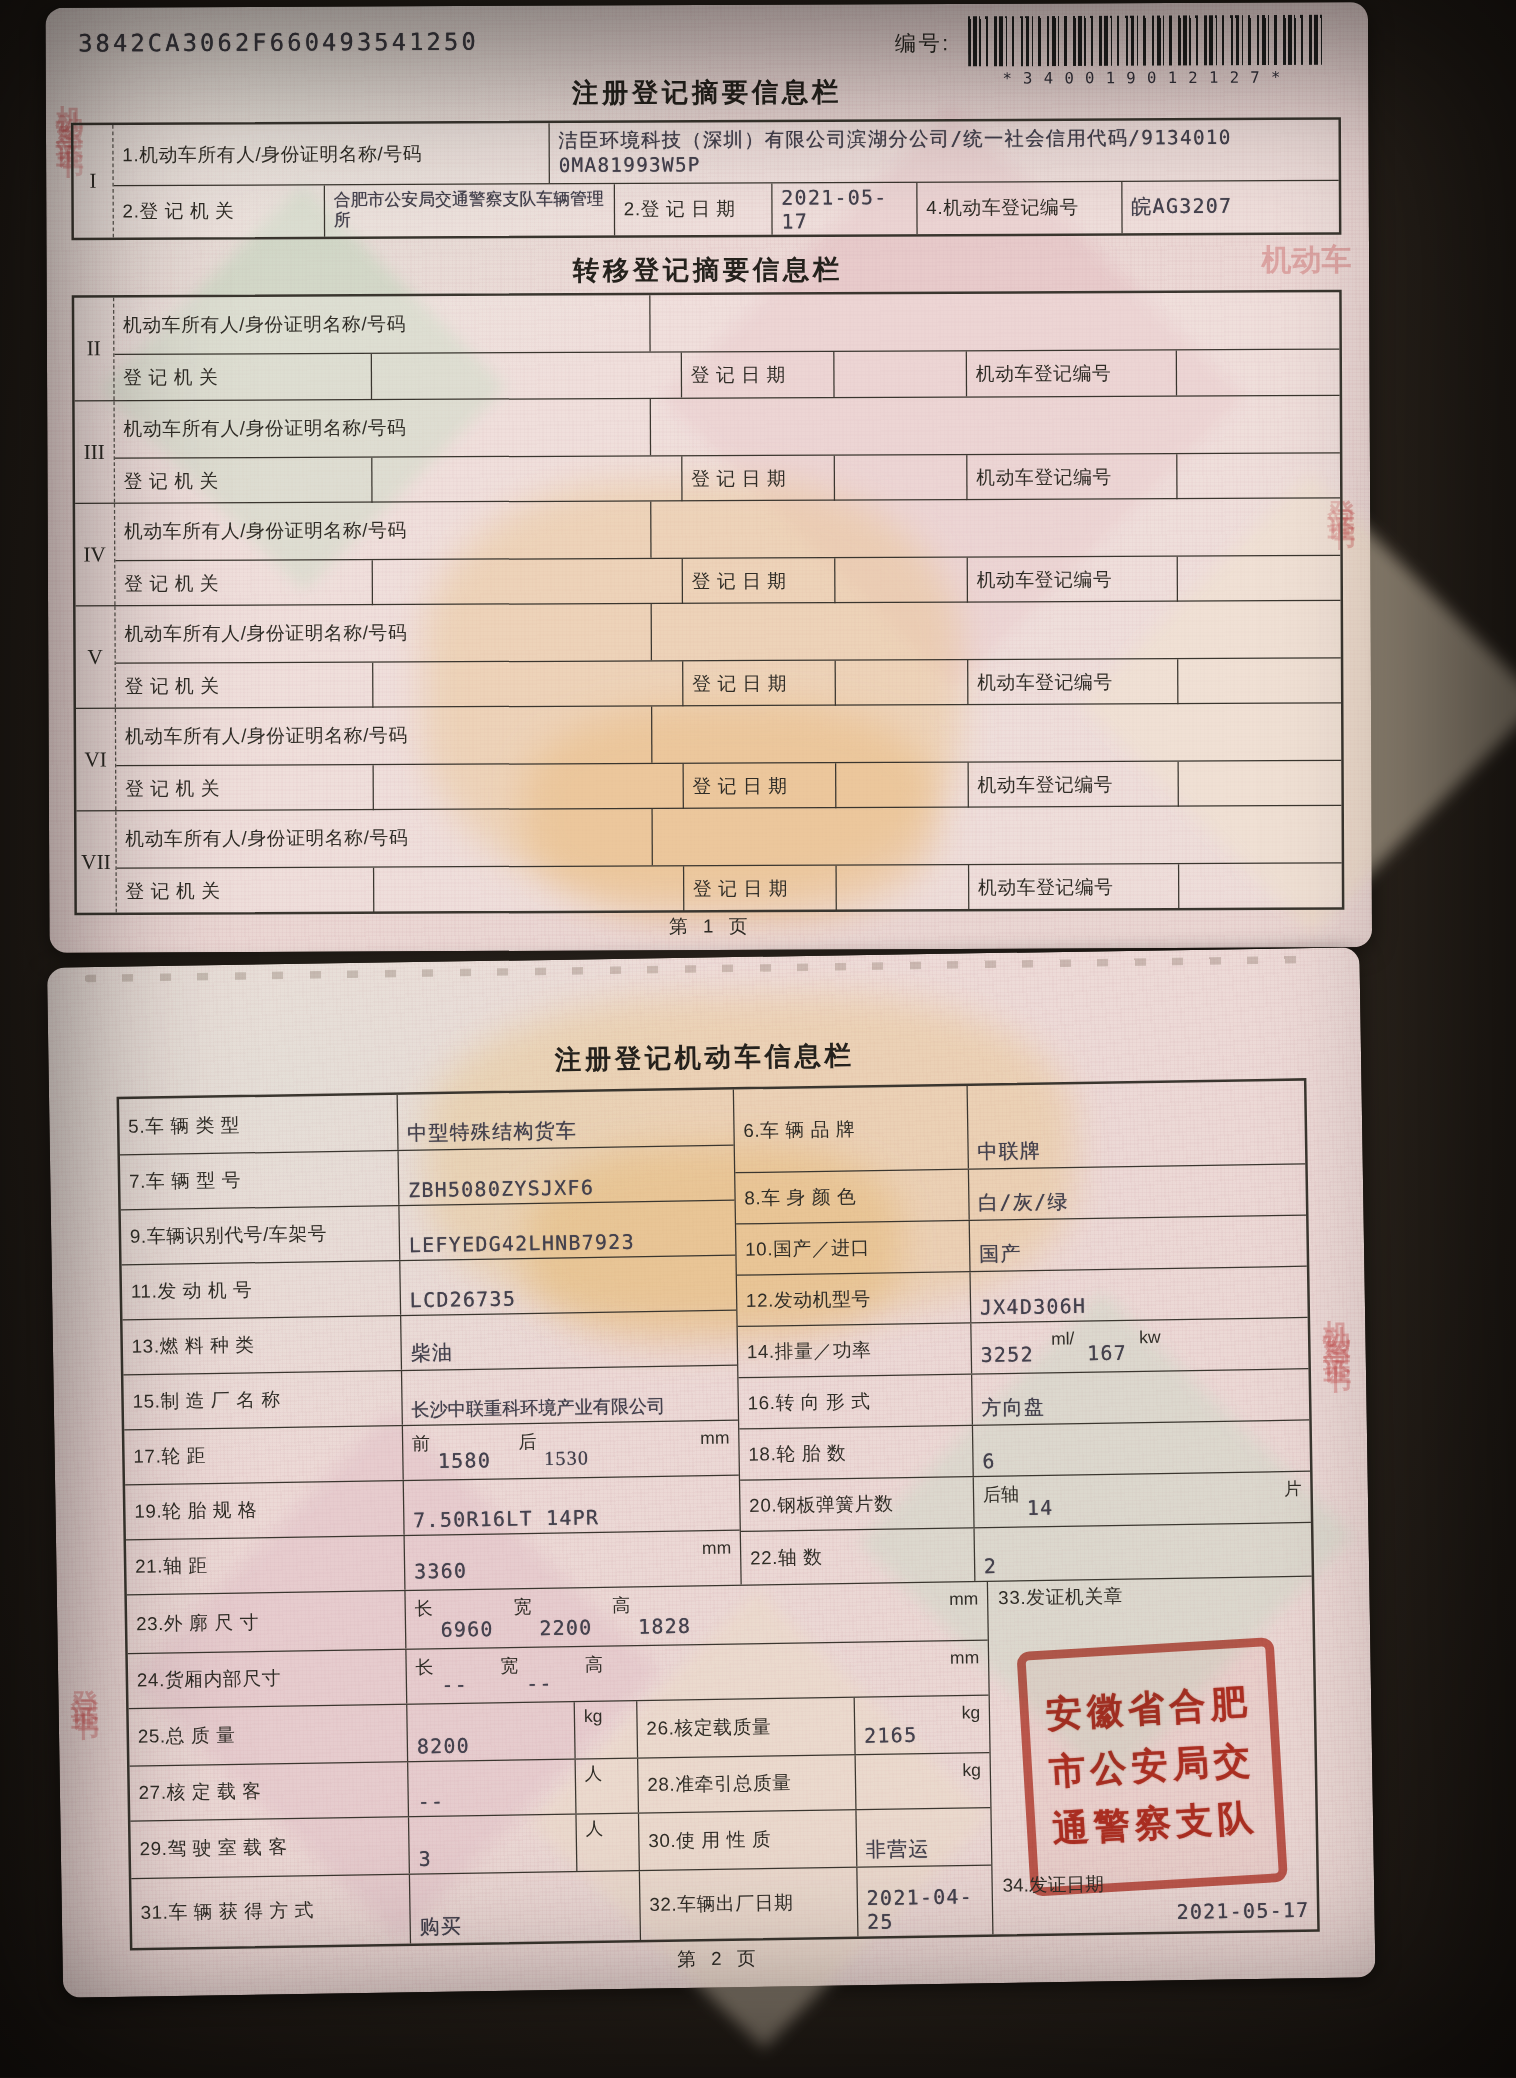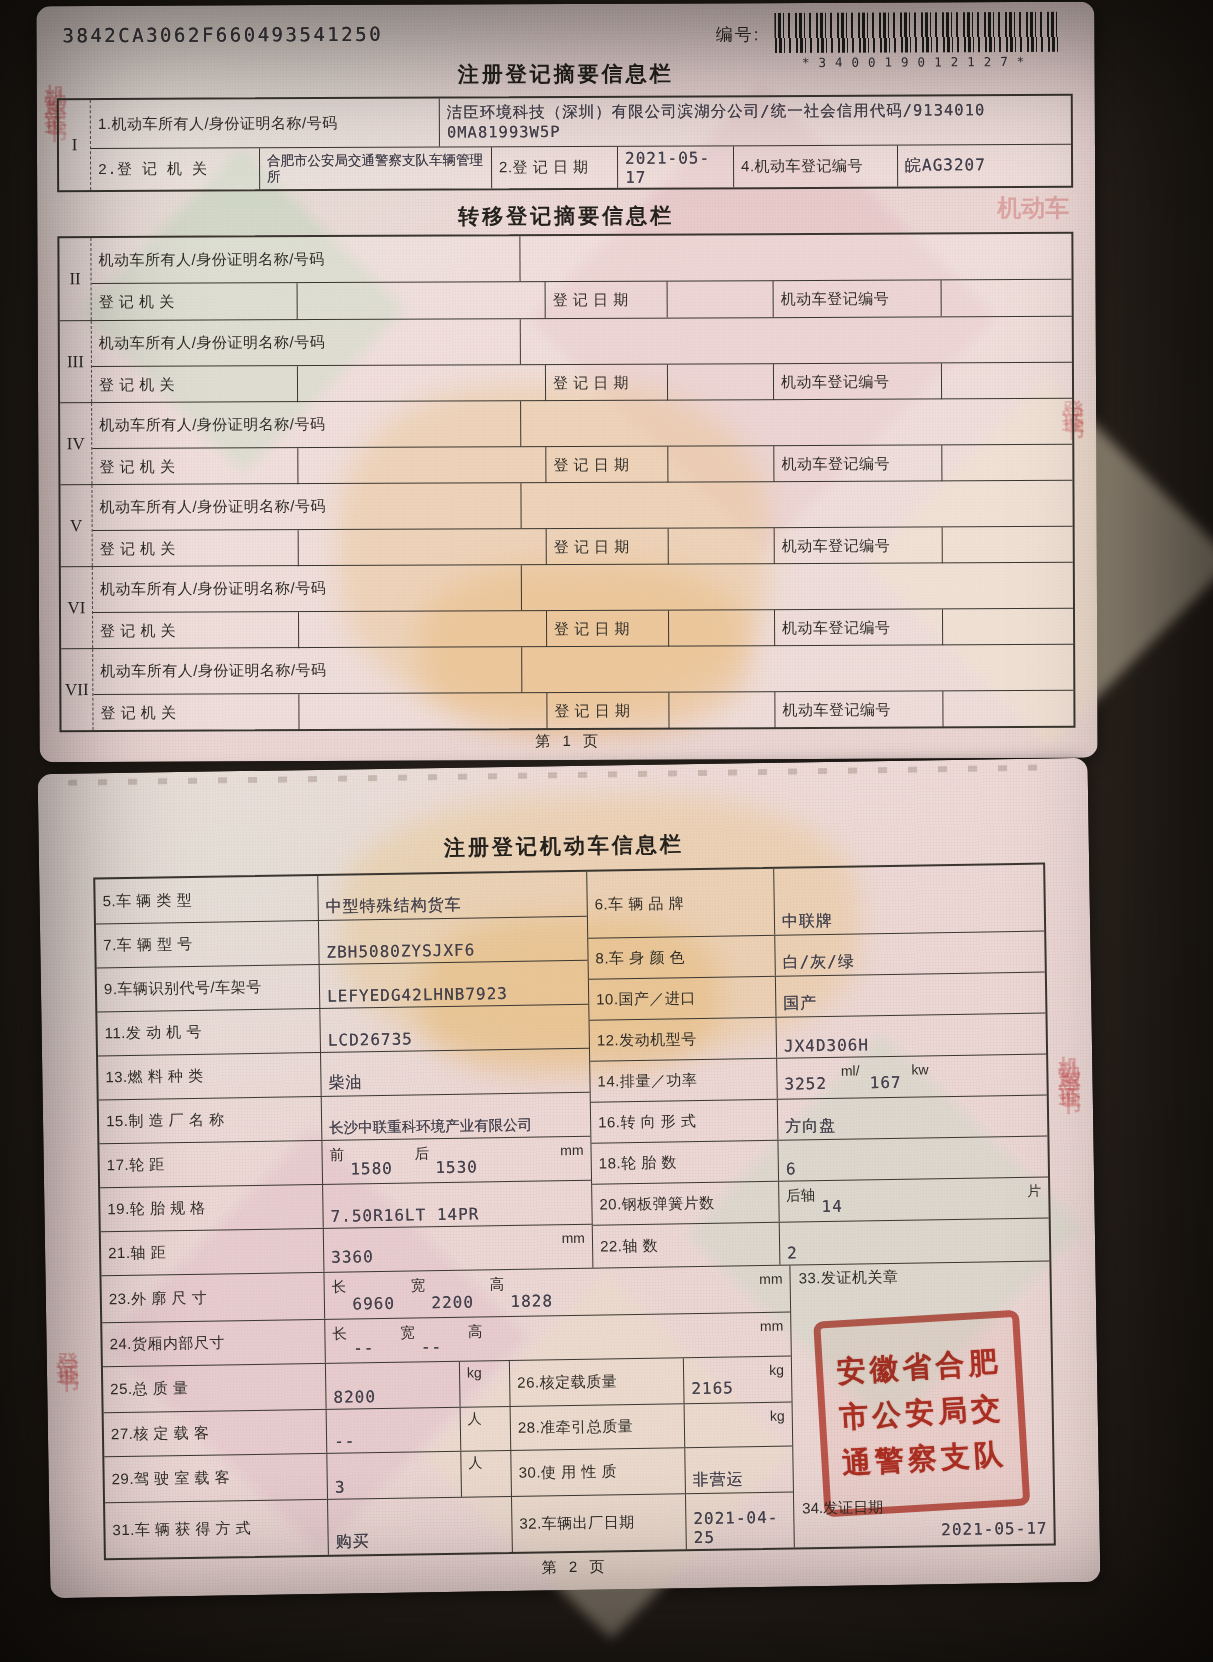--- a/index.html
+++ b/index.html
@@ -91,21 +91,21 @@
 
 <div class="photo">
 
   <div class="page page1">
     <div class="diamond" style="left:90px;top:190px;width:230px;height:230px;background:rgba(190,212,186,.5);"></div>
     <div class="diamond" style="left:560px;top:150px;width:330px;height:330px;background:rgba(226,186,190,.45);"></div>
     <div class="diamond" style="left:880px;top:430px;width:260px;height:260px;background:rgba(238,222,196,.5);"></div>
     <div class="blob" style="left:300px;top:380px;width:430px;height:330px;background:rgba(228,178,102,.42);"></div>
     <div class="blob" style="left:380px;top:560px;width:330px;height:170px;background:rgba(230,170,92,.5);"></div>
     <div class="margin-text vtext" style="left:4px;top:60px;font-size:22px;">机动车登记证书</div>
-    <div class="margin-text" style="right:26px;top:190px;font-size:24px;margin-left:21px;">机动车</div>
+    <div class="margin-text" style="right:14px;top:190px;font-size:24px;margin-left:21px;">机动车</div>
     <div class="margin-text vtext" style="right:8px;top:380px;font-size:22px;">登记证书</div>
 
     <div class="serial">3842CA3062F660493541250</div>
 
     <div class="bcwrap">
       <div class="bclabel">编号:</div>
       <div>
         <div class="bars"></div>
         <div class="bcdigits">*340019012127*</div>
       </div>
@@ -117,21 +117,21 @@
       <div class="numcol">I</div>
       <div class="grow">
         <div class="row" style="height:48px;">
           <div class="cell lab" style="width:348px;flex:none;">1.机动车所有人/身份证明名称/号码</div>
           <div class="cell bl" style="flex:1;display:block;padding-top:4px;">
             <div class="val" style="font-size:15.5px;">洁臣环境科技（深圳）有限公司滨湖分公司/统一社会信用代码/9134010</div>
             <div class="val" style="font-size:15.5px;">0MA81993W5P</div>
           </div>
         </div>
         <div class="row bt" style="height:42px;">
-          <div class="cell lab" style="width:168px;flex:none;font-family:Liberation Mono, monospace;">2.登 记 机 关</div>
+          <div class="cell lab" style="width:168px;flex:none;">2.登 记 机 关</div>
           <div class="cell bl val" style="width:232px;flex:none;font-size:13.5px;line-height:1.15;letter-spacing:0;">合肥市公安局交通警察支队车辆管理所</div>
           <div class="cell bl lab" style="width:126px;flex:none;">2.登 记 日 期</div>
           <div class="cell bl val" style="width:116px;flex:none;">2021-05-17</div>
           <div class="cell bl lab" style="width:164px;flex:none;">4.机动车登记编号</div>
           <div class="cell bl val" style="flex:1;">皖AG3207</div>
         </div>
       </div>
     </div>
 
     <div class="title" style="top:198px;">转移登记摘要信息栏</div>
@@ -283,21 +283,21 @@
           <div class="p2row">
             <div class="cell lab l-lab">15.制 造 厂 名 称</div>
             <div class="cell bl val low" style="font-size:14.5px;letter-spacing:0;">长沙中联重科环境产业有限公司</div>
           </div>
           <div class="p2row">
             <div class="cell lab l-lab">17.轮          距</div>
             <div class="cell bl" style="flex:1;align-items:stretch;">
               <span class="pre">前</span>
               <span class="val low" style="align-self:flex-end;">1580</span>
               <span class="pre" style="margin-left:22px;">后</span>
-              <span class="val low" style="align-self:flex-end;">1530</span>
+              <span class="val low" style="align-self:flex-end;font-family:Liberation Serif, serif;">1530</span>
               <span class="unit">mm</span>
             </div>
           </div>
           <div class="p2row">
             <div class="cell lab l-lab">19.轮 胎 规 格</div>
             <div class="cell bl val low">7.50R16LT 14PR</div>
           </div>
           <div class="p2row">
             <div class="cell lab l-lab">21.轴          距</div>
             <div class="cell bl" style="flex:1;align-items:stretch;">

